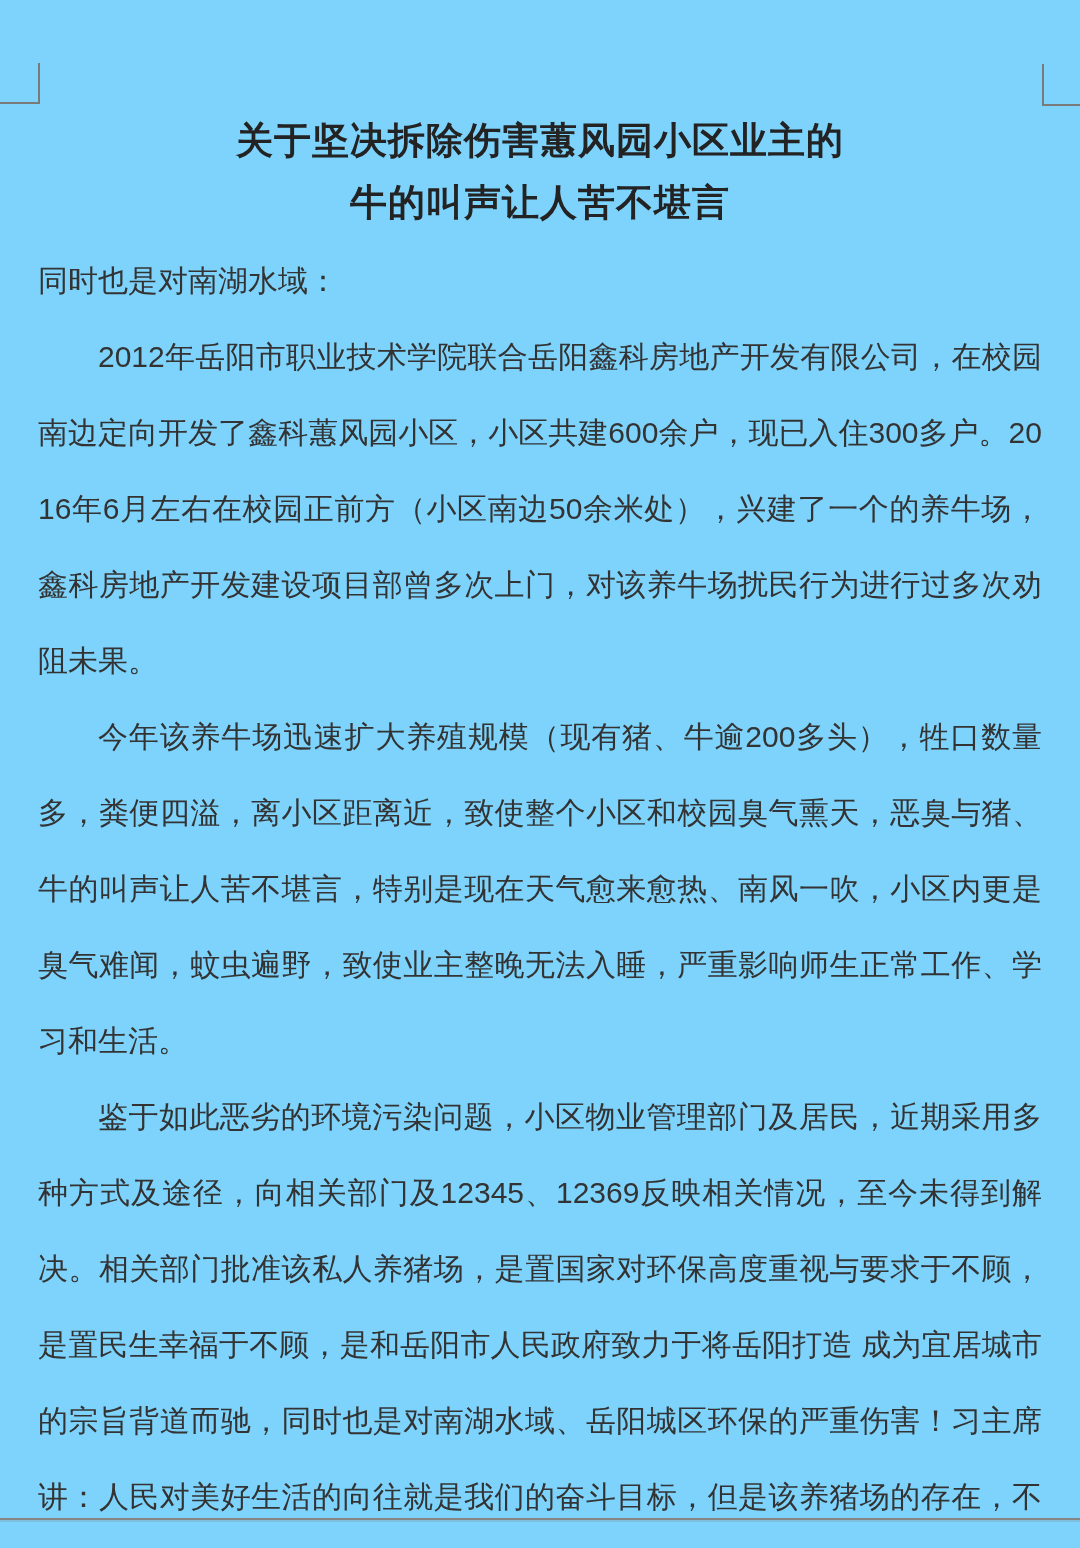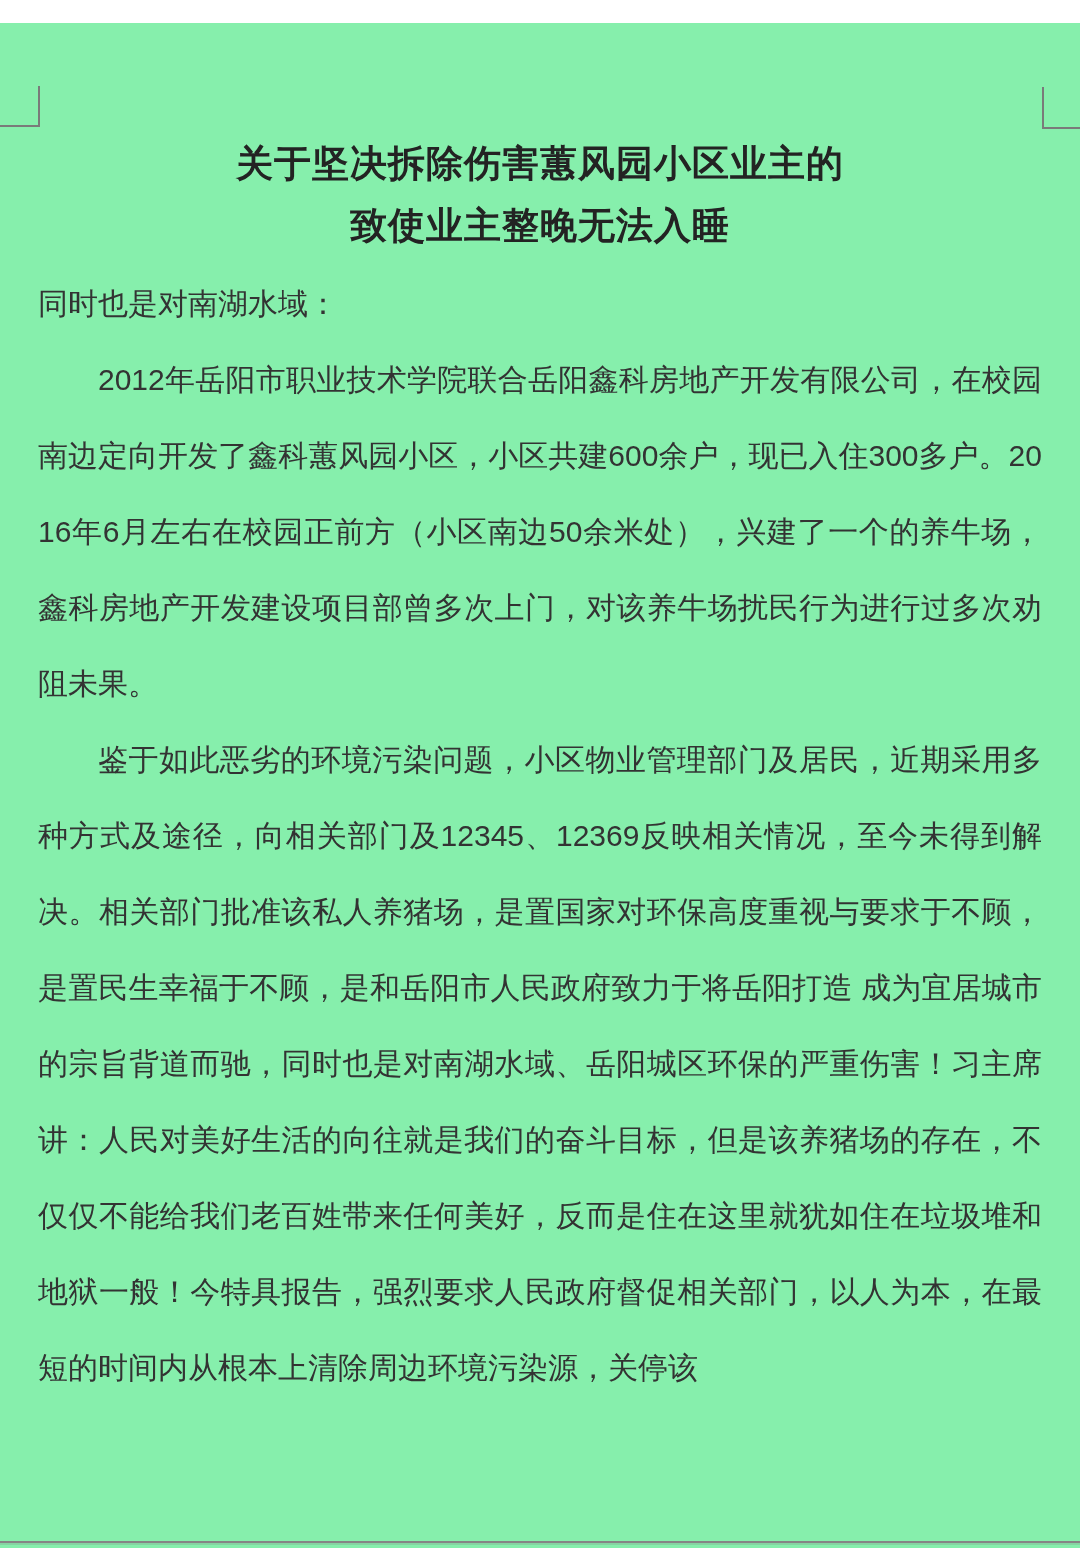--- a/index.html
+++ b/index.html
@@ -10,22 +10,21 @@
     width: 1080px;
     height: 1548px;
     position: relative;
     overflow: hidden;
     background: #ffffff;
     font-family: "Liberation Sans", sans-serif;
   }
   .page {
     position: absolute;
     inset: 0;
-    background: #86efac;
-    margin-top: 23px;
+    background: #7dd3fc;
   }
   
   .mark {
     position: absolute;
     background: #7a7a7a;
   }
   .mark-left-v  { left: 38px;  top: 63px;  width: 2px;  height: 41px; }
   .mark-left-h  { left: 0;     top: 102px; width: 40px; height: 2px; }
   .mark-right-v { left: 1042px; top: 64px;  width: 2px;  height: 42px; }
   .mark-right-h { left: 1042px; top: 104px; width: 38px; height: 2px; }
@@ -80,24 +79,25 @@
 
 <div class="page">
 
   <div class="mark mark-left-v"></div>
   <div class="mark mark-left-h"></div>
   <div class="mark mark-right-v"></div>
   <div class="mark mark-right-h"></div>
 
   <div class="title-block">
     <div>关于坚决拆除伤害蕙风园小区业主的</div>
-    <div>致使业主整晚无法入睡</div>
+    <div>牛的叫声让人苦不堪言</div>
   </div>
 
   <div class="body-text">
     <p>同时也是对南湖水域：</p>
     <p class="indented">2012年岳阳市职业技术学院联合岳阳鑫科房地产开发有限公司，在校园南边定向开发了鑫科蕙风园小区，小区共建600余户，现已入住300多户。2016年6月左右在校园正前方（小区南边50余米处），兴建了一个的养牛场，鑫科房地产开发建设项目部曾多次上门，对该养牛场扰民行为进行过多次劝阻未果。</p>
+    <p class="indented">今年该养牛场迅速扩大养殖规模（现有猪、牛逾200多头），牲口数量多，粪便四溢，离小区距离近，致使整个小区和校园臭气熏天，恶臭与猪、牛的叫声让人苦不堪言，特别是现在天气愈来愈热、南风一吹，小区内更是臭气难闻，蚊虫遍野，致使业主整晚无法入睡，严重影响师生正常工作、学习和生活。</p>
     <p class="indented">鉴于如此恶劣的环境污染问题，小区物业管理部门及居民，近期采用多种方式及途径，向相关部门及12345、12369反映相关情况，至今未得到解决。相关部门批准该私人养猪场，是置国家对环保高度重视与要求于不顾，是置民生幸福于不顾，是和岳阳市人民政府致力于将岳阳打造 成为宜居城市的宗旨背道而驰，同时也是对南湖水域、岳阳城区环保的严重伤害！习主席讲：人民对美好生活的向往就是我们的奋斗目标，但是该养猪场的存在，不仅仅不能给我们老百姓带来任何美好，反而是住在这里就犹如住在垃圾堆和地狱一般！今特具报告，强烈要求人民政府督促相关部门，以人为本，在最短的时间内从根本上清除周边环境污染源，关停该</p>
   </div>
 
   <div class="bottom-rule"></div>
 
 </div>
 
 </body></html>

